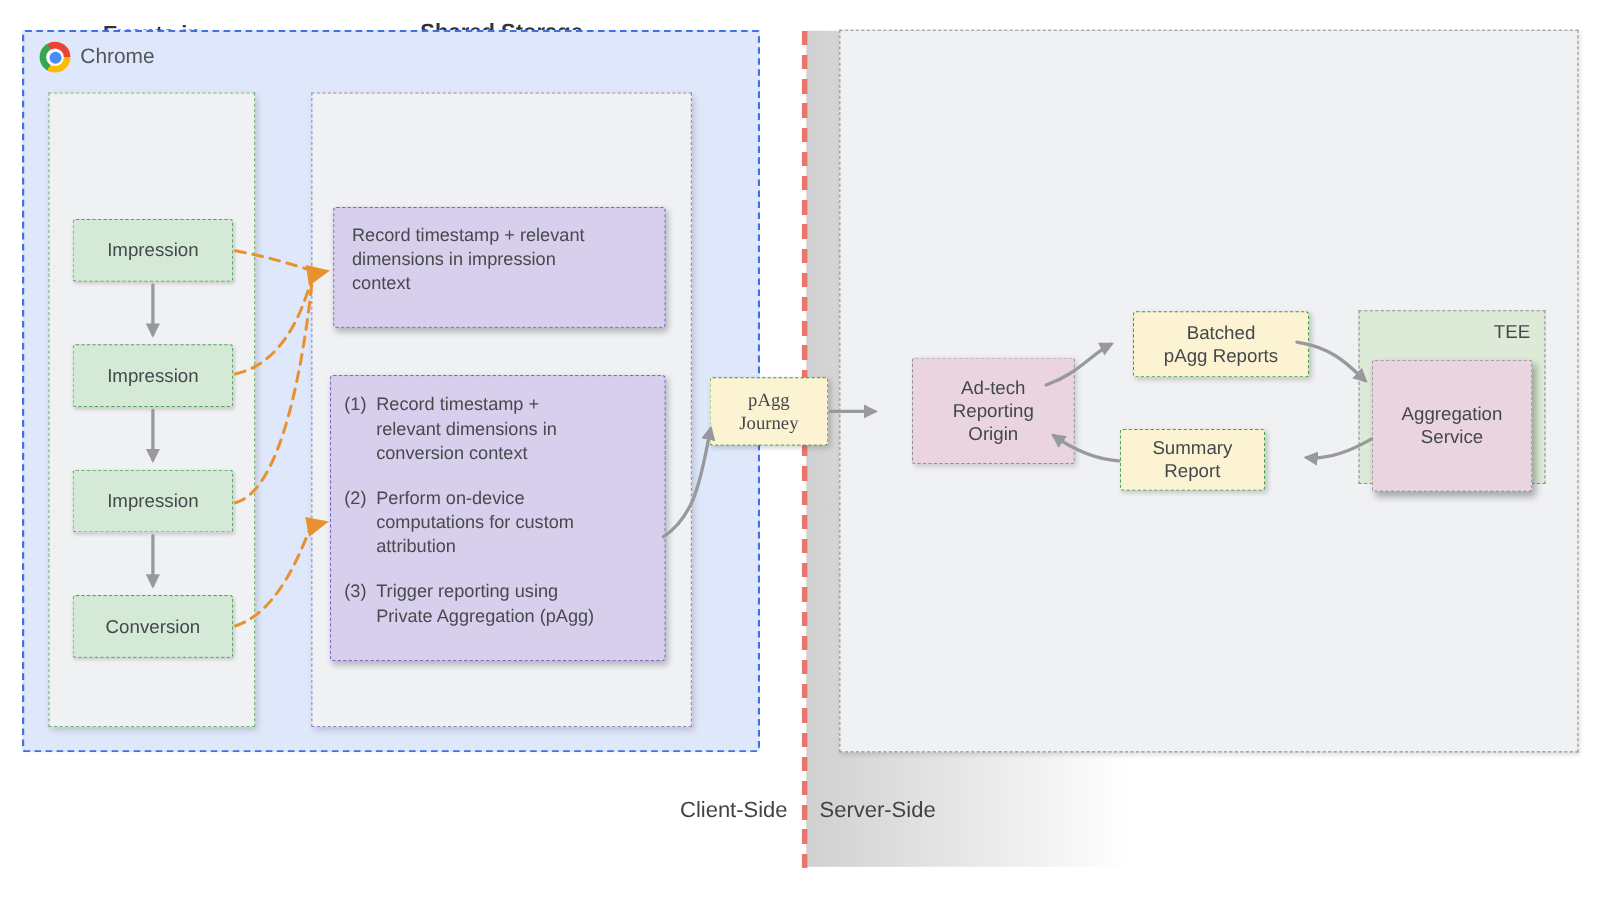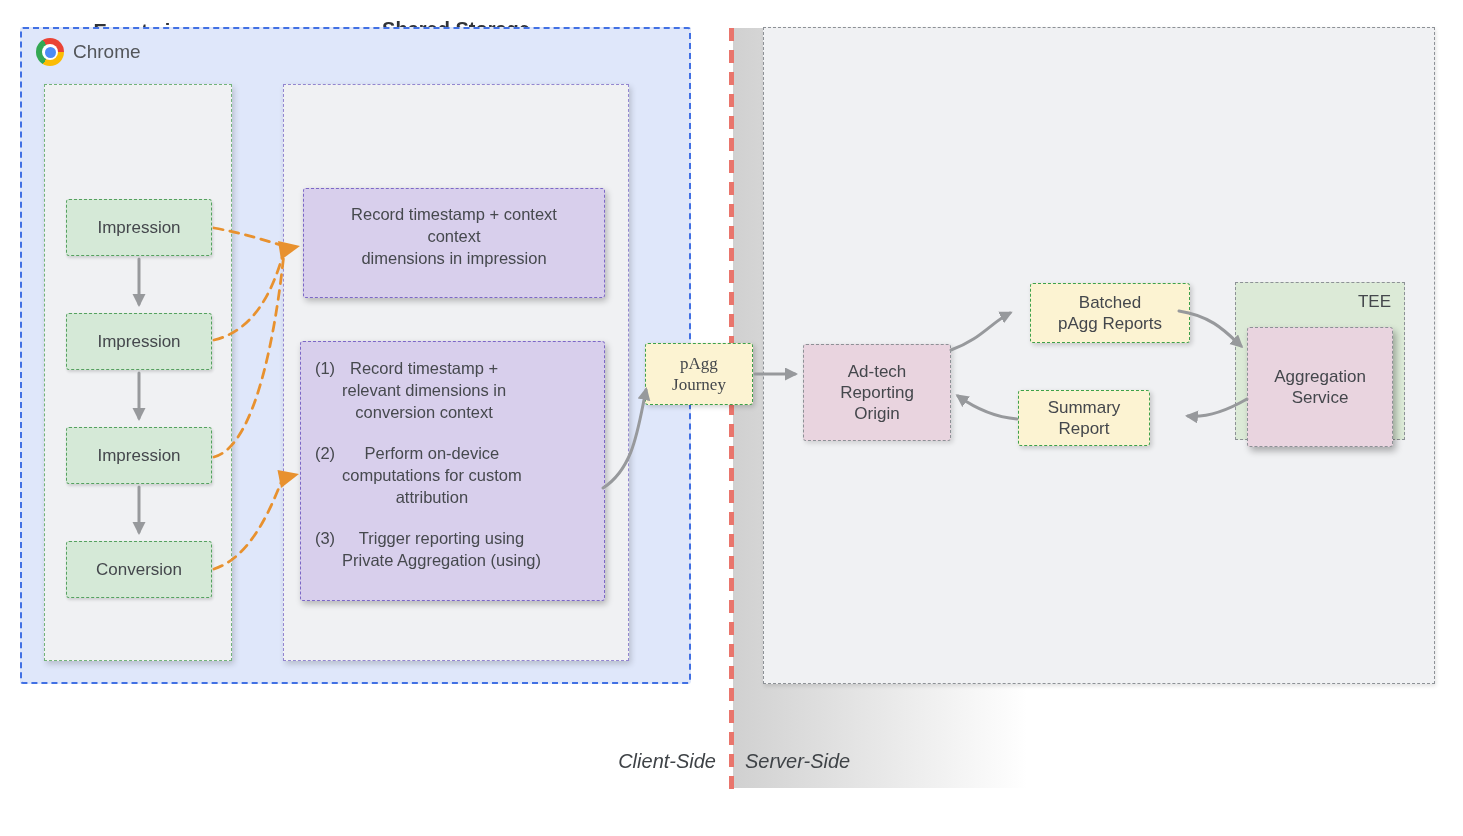--- a/index.html
+++ b/index.html
@@ -9,21 +9,21 @@
     --purple-fill:#d8cfec; --purple-border:#7c68c6;
     --yellow-fill:#fcf3d2; --yellow-border:#3da14a;
     --pink-fill:#e9d4df; --gray-border:#8d9196; --tee-fill:#dcead7;
     --arrow:#97999c; --orange:#e8912e; --red-divider:#e9756c;
     --text:#44474c; --heading:#303337;
   }
   *{margin:0;padding:0;box-sizing:border-box;}
   html,body{background:#fff;}
   body{font-family:"Liberation Sans",sans-serif;color:var(--text);}
   .canvas{position:relative;width:1463px;height:836px;background:#fff;overflow:hidden;}
-  .abs{position:absolute;text-align:center;}
+  .abs{position:absolute;}
 
   
   .grad-band{left:733px;top:28px;width:310px;height:760px;z-index:0;
     background:linear-gradient(to right,rgba(170,170,170,.55),rgba(170,170,170,0) 95%);}
   .red-line{left:729px;top:28px;width:5px;height:761px;z-index:1;
     background:repeating-linear-gradient(180deg,var(--red-divider) 0 13px,transparent 13px 22px);}
 
   
   .chrome-box{left:20px;top:27px;width:671px;height:657px;z-index:2;
     background:var(--chrome-fill);border:2px dashed var(--chrome-border);border-radius:3px;}
@@ -65,28 +65,28 @@
   .op-item{display:flex;gap:5px;margin-bottom:19px;}
   .op-item:last-child{margin-bottom:0;}
   .op-num{flex:0 0 24px;}
   .op-lines span{display:block;}
   .yellow{background:var(--yellow-fill);border:1.5px dashed var(--yellow-border);
     box-shadow:2px 2px 5px rgba(0,0,0,.18);}
   .pagg-box{left:645px;top:343px;width:108px;height:62px;z-index:5;font-family:Liberation Serif, serif;}
   .batched-box{left:1030px;top:283px;width:160px;height:60px;}
   .summary-box{left:1018px;top:390px;width:132px;height:56px;}
   .pink{background:var(--pink-fill);border:1.5px dashed var(--gray-border);}
-  .aro-box{left:803px;top:325px;width:148px;height:97px;box-shadow:2px 2px 5px rgba(0,0,0,.15);margin-top:19px;}
+  .aro-box{left:829px;top:325px;width:148px;height:97px;box-shadow:2px 2px 5px rgba(0,0,0,.15);}
   .tee-box{left:1235px;top:282px;width:170px;height:158px;background:var(--tee-fill);
     border:1.5px dashed var(--gray-border);z-index:4;}
   .tee-label{position:absolute;top:9px;right:13px;font-size:17px;color:var(--text);}
   .agg-box{left:1247px;top:327px;width:146px;height:120px;box-shadow:3px 4px 7px rgba(0,0,0,.3);z-index:5;}
 
   
-  .side-label{top:750px;font-size:20px;color:#3f4347;z-index:3;font-style:italic;}
+  .side-label{top:726px;font-size:20px;color:#3f4347;z-index:3;}
   .client-label{left:516px;width:200px;text-align:right;}
   .server-label{left:745px;}
 
   
   svg.overlay{position:absolute;left:0;top:0;width:1463px;height:836px;z-index:6;pointer-events:none;}
   .gline{stroke:var(--arrow);stroke-width:3;fill:none;stroke-linecap:round;}
   .oline{stroke:var(--orange);stroke-width:2.75;fill:none;stroke-linecap:round;stroke-dasharray:9 7;}
 </style>
 </head>
 <body>
@@ -120,23 +120,23 @@
     <span>Conversion</span>
   </div>
 
   <div class="abs sub-panel storage-panel"></div>
   <div class="abs panel-title storage-title" style="left:283px;width:346px;">
     <span>Shared Storage</span>
     <span>Operations</span>
   </div>
   <div class="abs purple-box purple1">
     <div class="op-lines">
-      <span>Record timestamp + context</span>
+      <span>Record timestamp + relevant</span>
+      <span>dimensions in impression</span>
       <span>context</span>
-      <span>dimensions in impression</span>
     </div>
   </div>
   <div class="abs purple-box purple2">
     <div class="op-item">
       <span class="op-num">(1)</span>
       <span class="op-lines">
         <span>Record timestamp +</span>
         <span>relevant dimensions in</span>
         <span>conversion context</span>
       </span>
@@ -146,21 +146,21 @@
       <span class="op-lines">
         <span>Perform on-device</span>
         <span>computations for custom</span>
         <span>attribution</span>
       </span>
     </div>
     <div class="op-item">
       <span class="op-num">(3)</span>
       <span class="op-lines">
         <span>Trigger reporting using</span>
-        <span>Private Aggregation (using)</span>
+        <span>Private Aggregation (pAgg)</span>
       </span>
     </div>
   </div>
 
   <div class="abs node yellow pagg-box">
     <div>
       <span>pAgg</span>
       <span>Journey</span>
     </div>
   </div>

